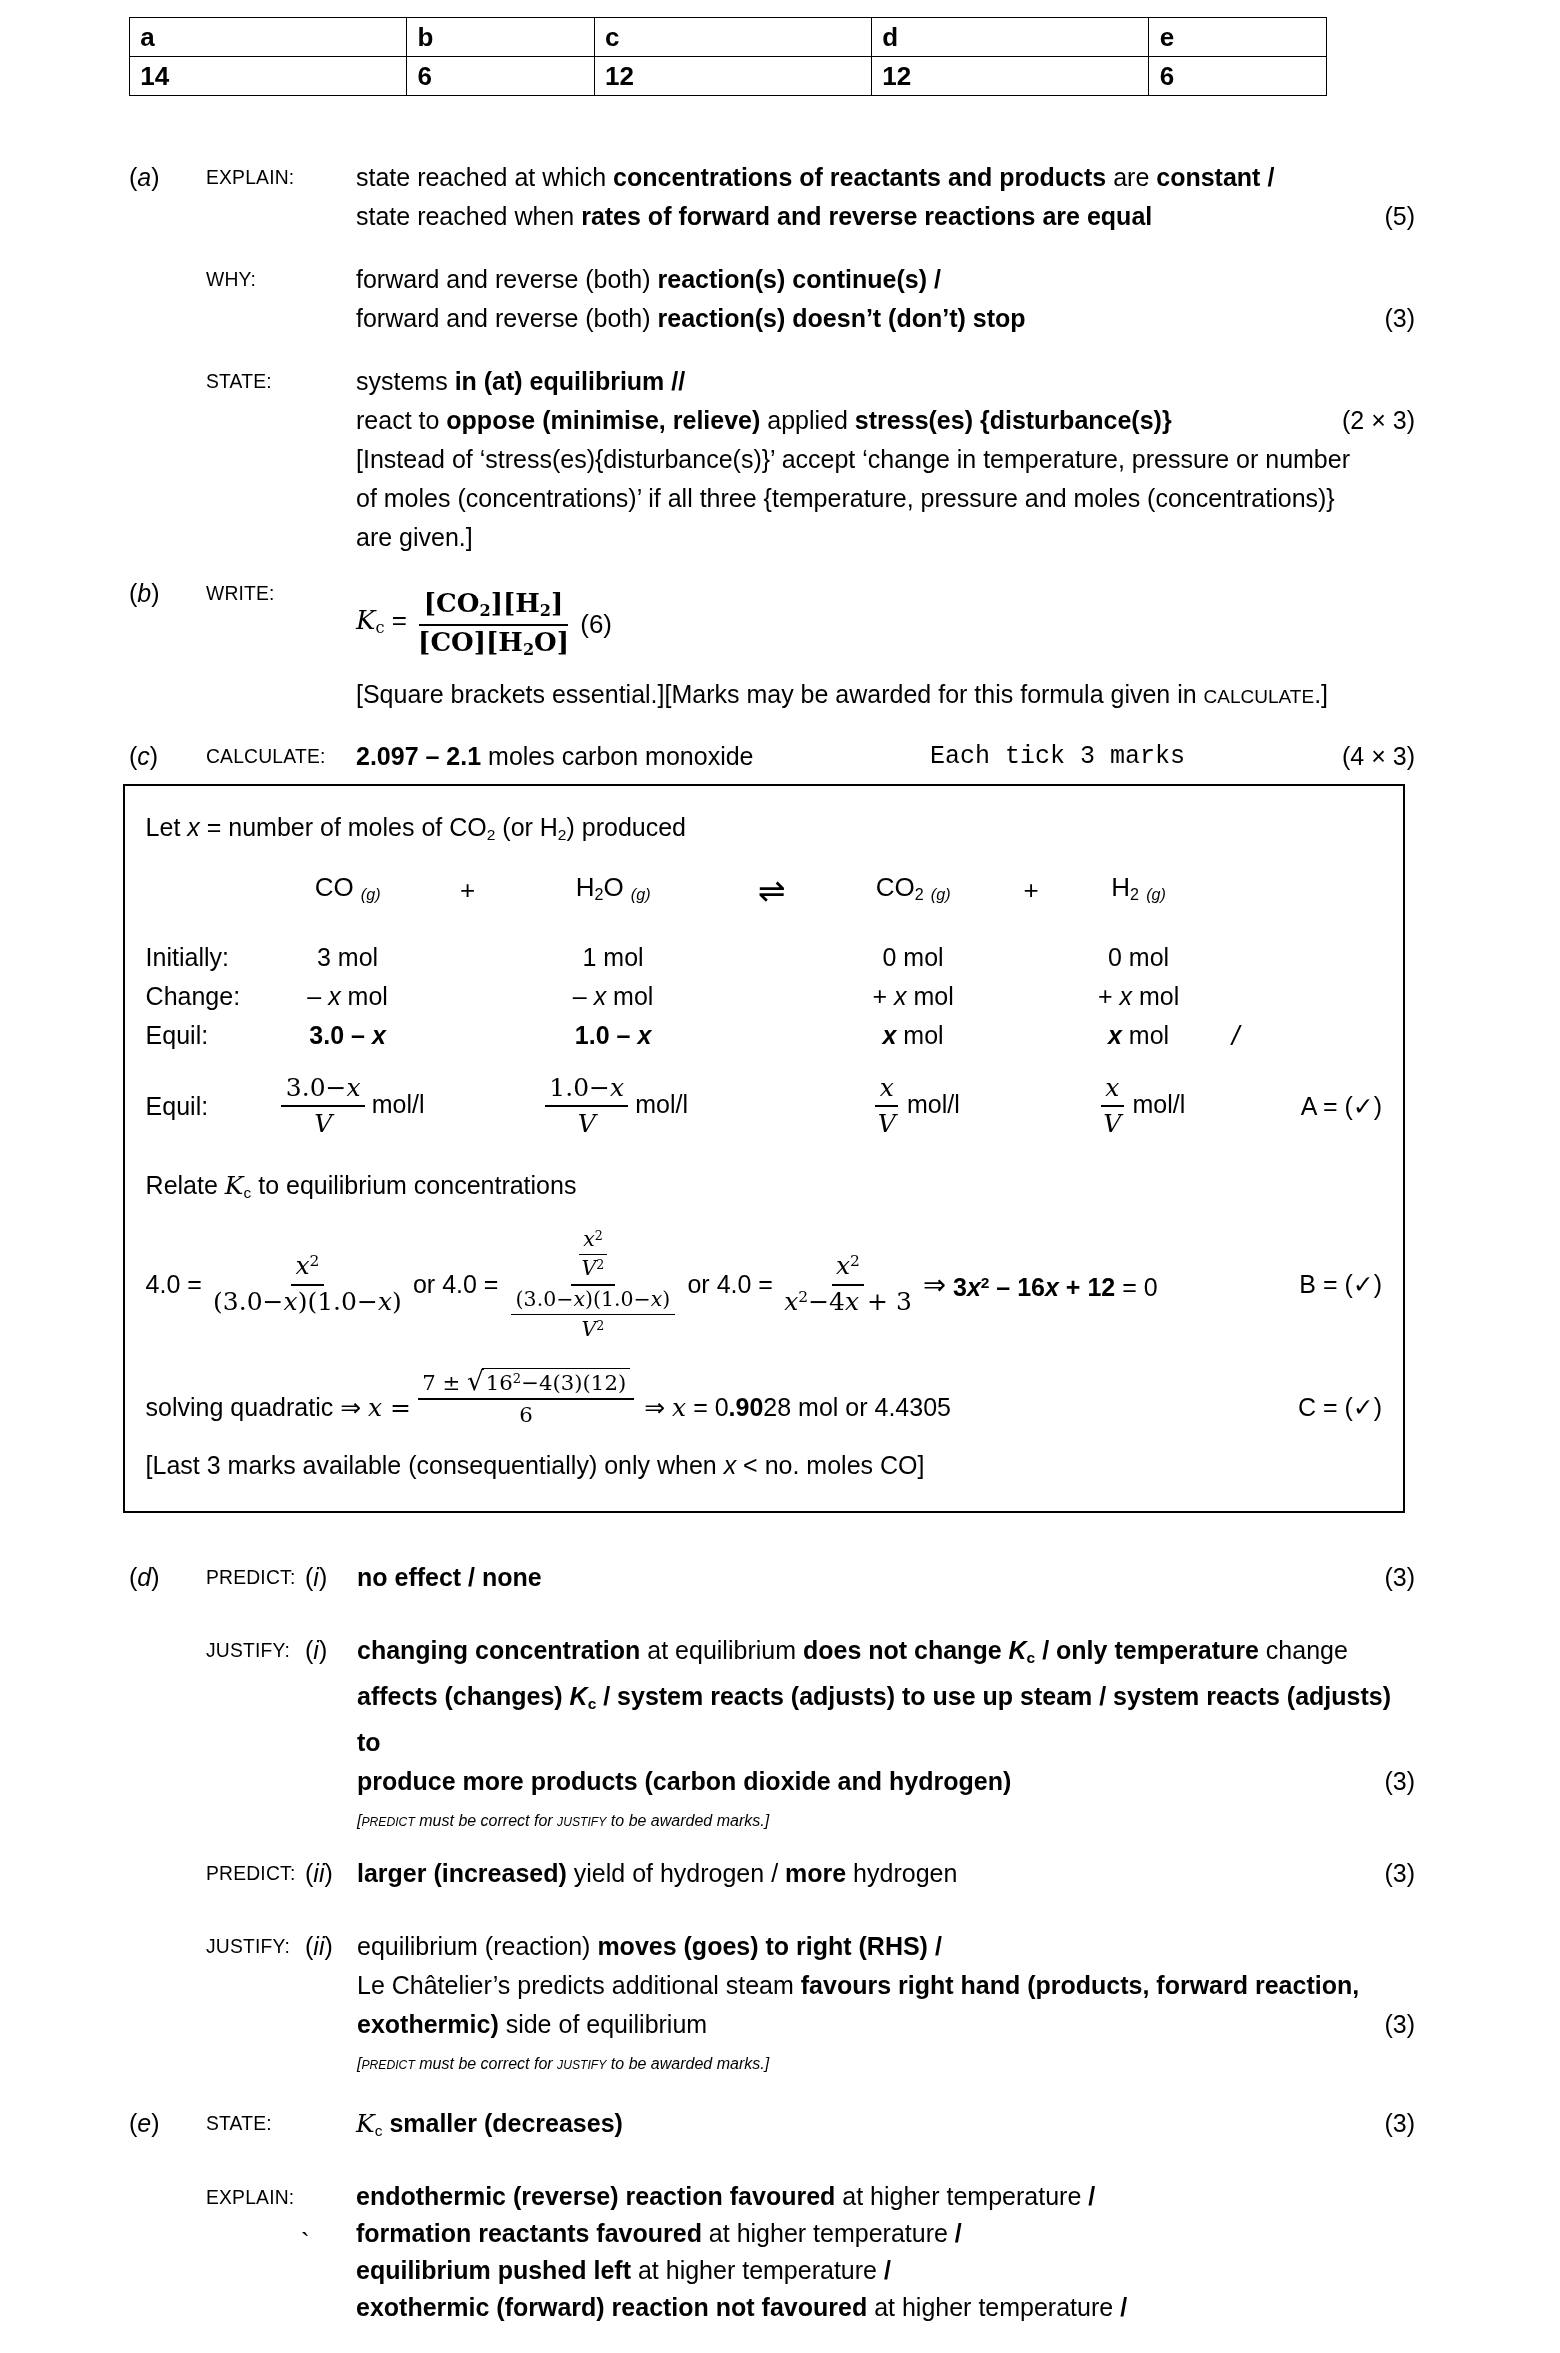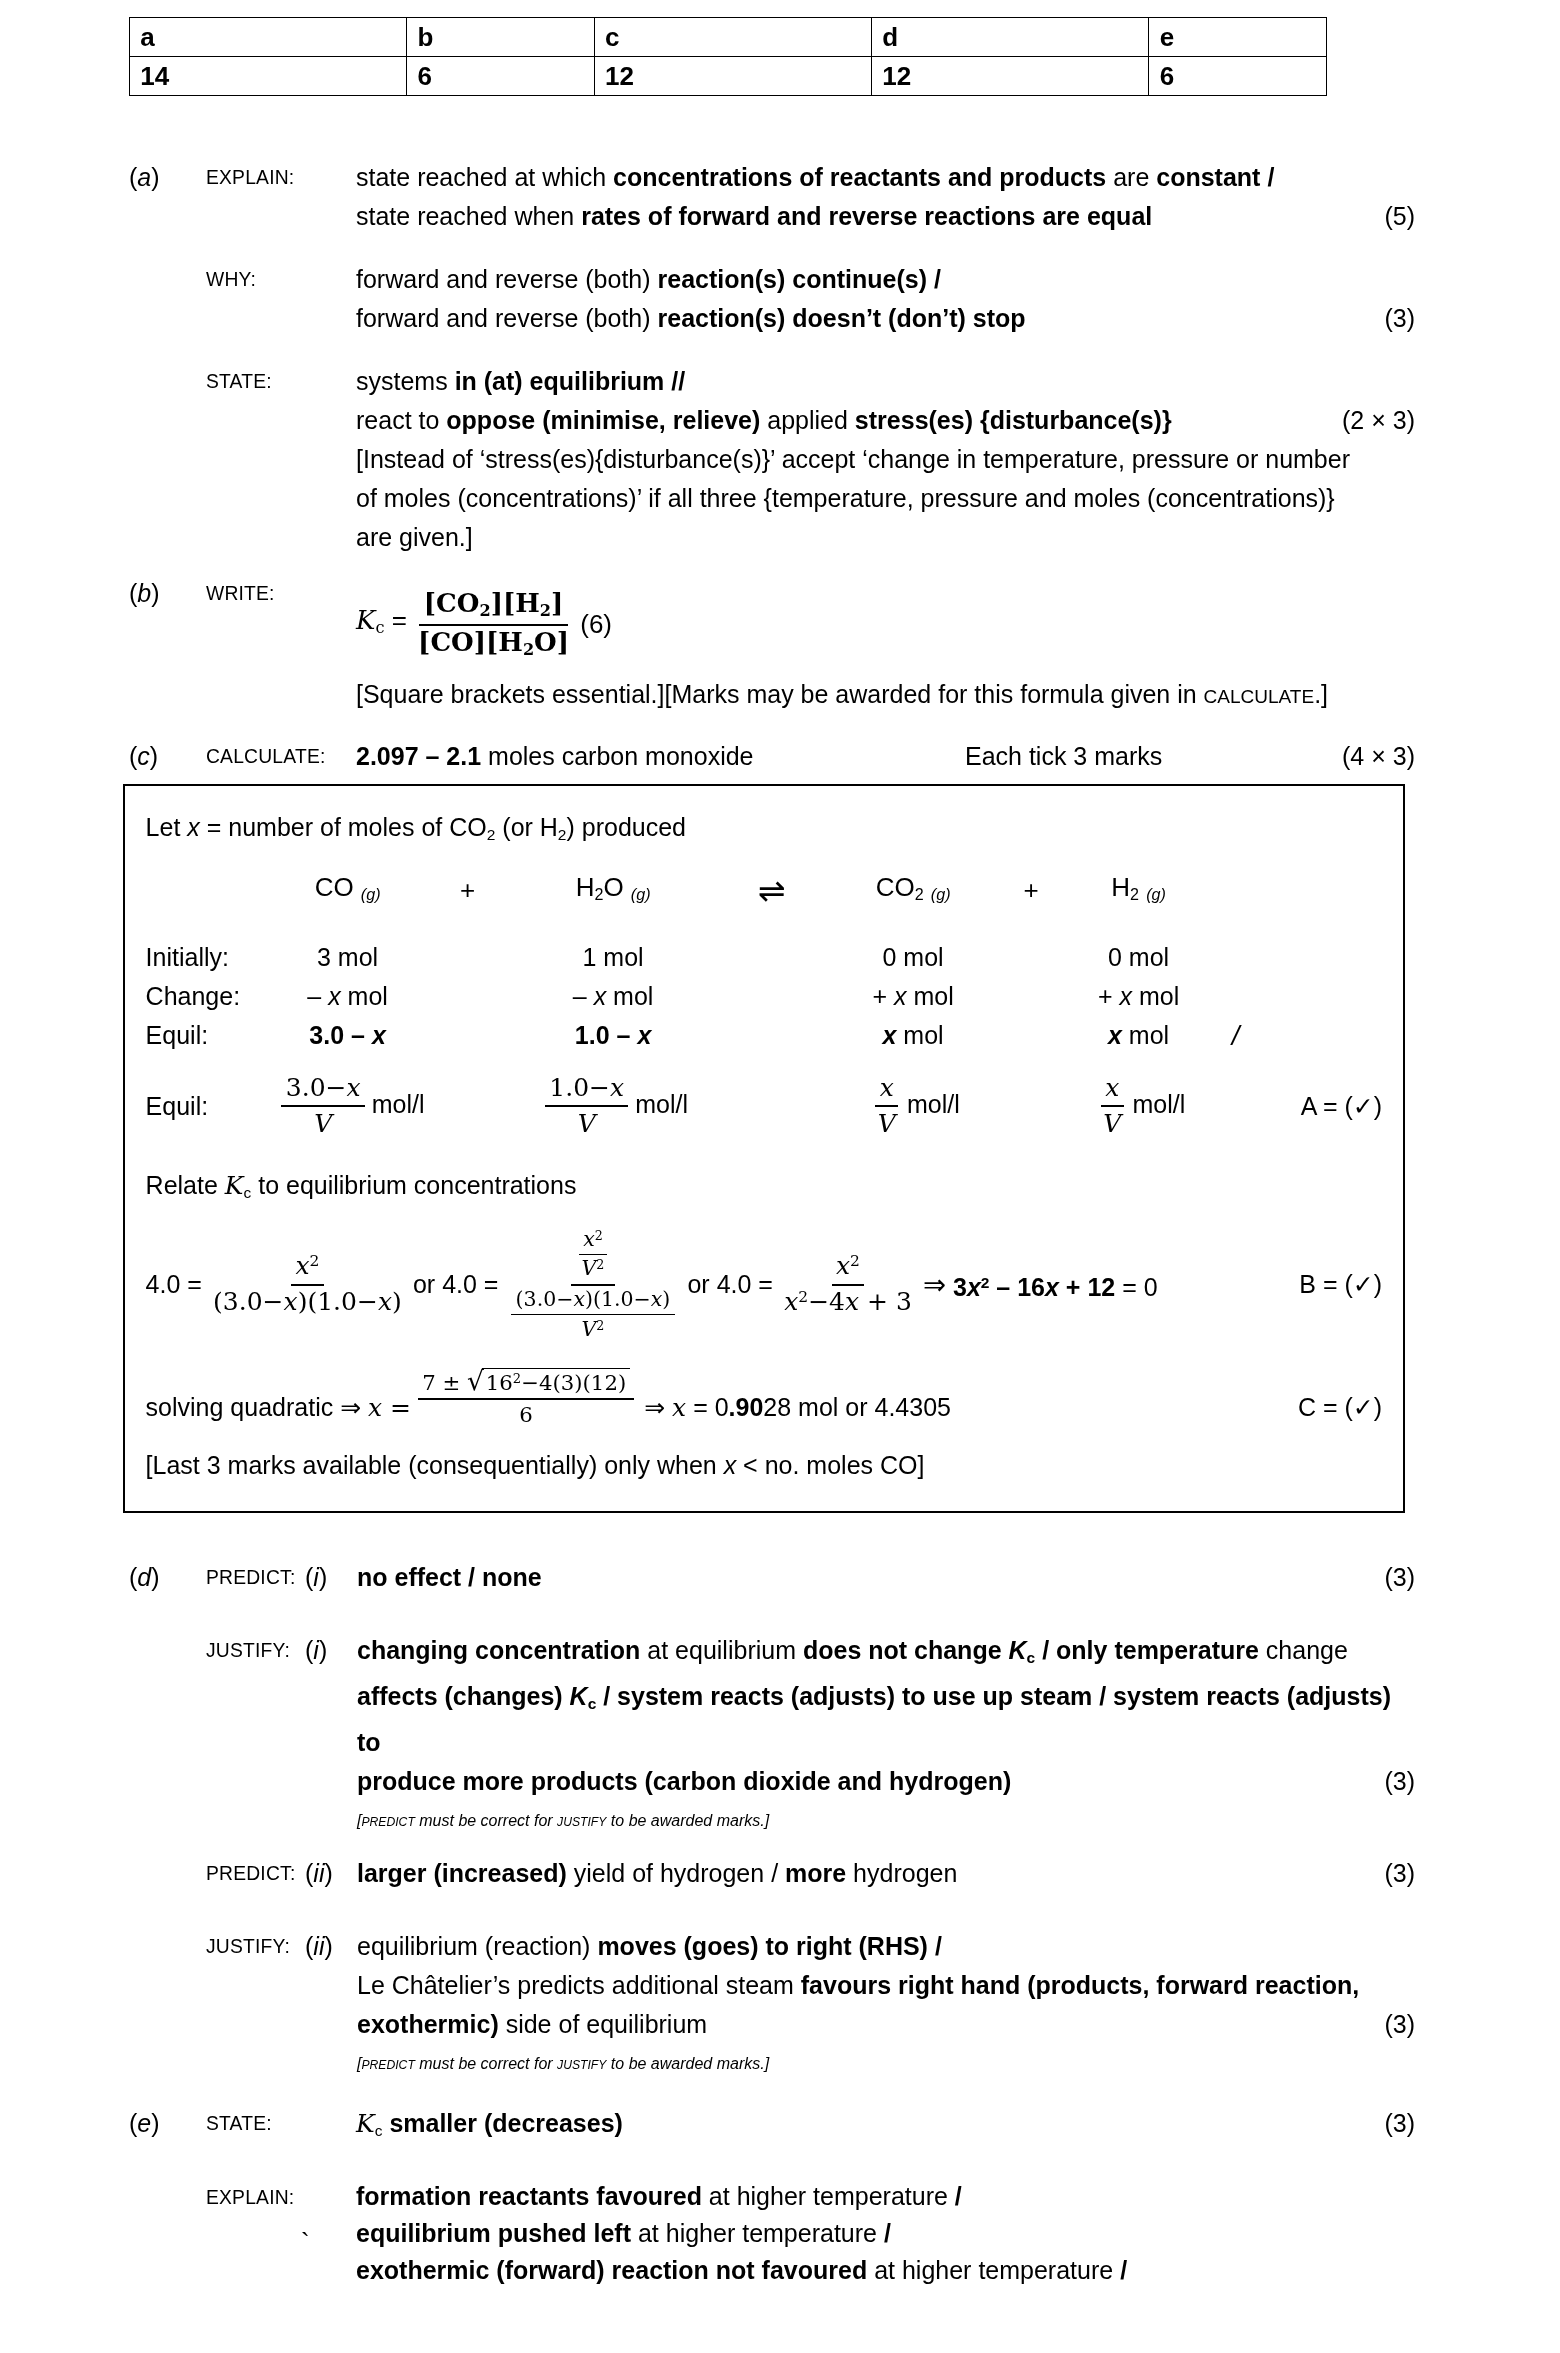--- a/index.html
+++ b/index.html
@@ -65,21 +65,21 @@
   .slash{font-size:27.5px;font-style:italic;}
   .eqrow{display:flex;align-items:center;margin-top:15.5px;min-height:101px;}
   .eqrow .mark,.solverow .mark{margin-left:auto;text-align:right;white-space:nowrap;}
   .solverow{display:flex;align-items:flex-end;margin-top:6.9px;min-height:79px;}
   .dline{display:flex;align-items:center;margin-top:12px;}
   .dline .mark{margin-left:auto;white-space:nowrap;}
   .boxnote{margin-top:19px;}
   .mathlead{white-space:nowrap;}
   .backtick{position:absolute;left:172px;top:45px;font-size:26px;}
   .e-explain .line{line-height:37px;}
-  .mid-abs{position:absolute;left:609px;white-space:nowrap;}
+  .mid-abs{position:absolute;left:574px;white-space:nowrap;font-family:Liberation Mono, monospace;}
   .mb28{margin-bottom:24px;} .mb24{margin-bottom:20.6px;} .mb20{margin-bottom:17px;}
   .mb40{margin-bottom:34px;} .mb14{margin-bottom:12px;} .mb22{margin-bottom:19px;}
   .mb32{margin-bottom:27.5px;}
 </style>
 </head>
 <body>
 
 <div class="page">
 
   <table class="marks-table">
@@ -389,20 +389,23 @@
         </div>
     </div>
   </div>
 
   <div class="row e-explain">
     <span class="col-part"></span>
     <span class="col-label">EXPLAIN:</span>
     <span class="backtick">`</span>
     <div class="col-body">
       <div class="line">
+          <span class="txt"><span class="b">endothermic (reverse) reaction favoured</span><span> at higher temperature </span><span class="b">/</span></span>
+        </div>
+      <div class="line">
           <span class="txt"><span class="b">formation reactants favoured</span><span> at higher temperature </span><span class="b">/</span></span>
         </div>
       <div class="line">
           <span class="txt"><span class="b">equilibrium pushed left</span><span> at higher temperature </span><span class="b">/</span></span>
         </div>
       <div class="line">
           <span class="txt"><span class="b">exothermic (forward) reaction not favoured</span><span> at higher temperature </span><span class="b">/</span></span>
         </div>
 
     </div>

